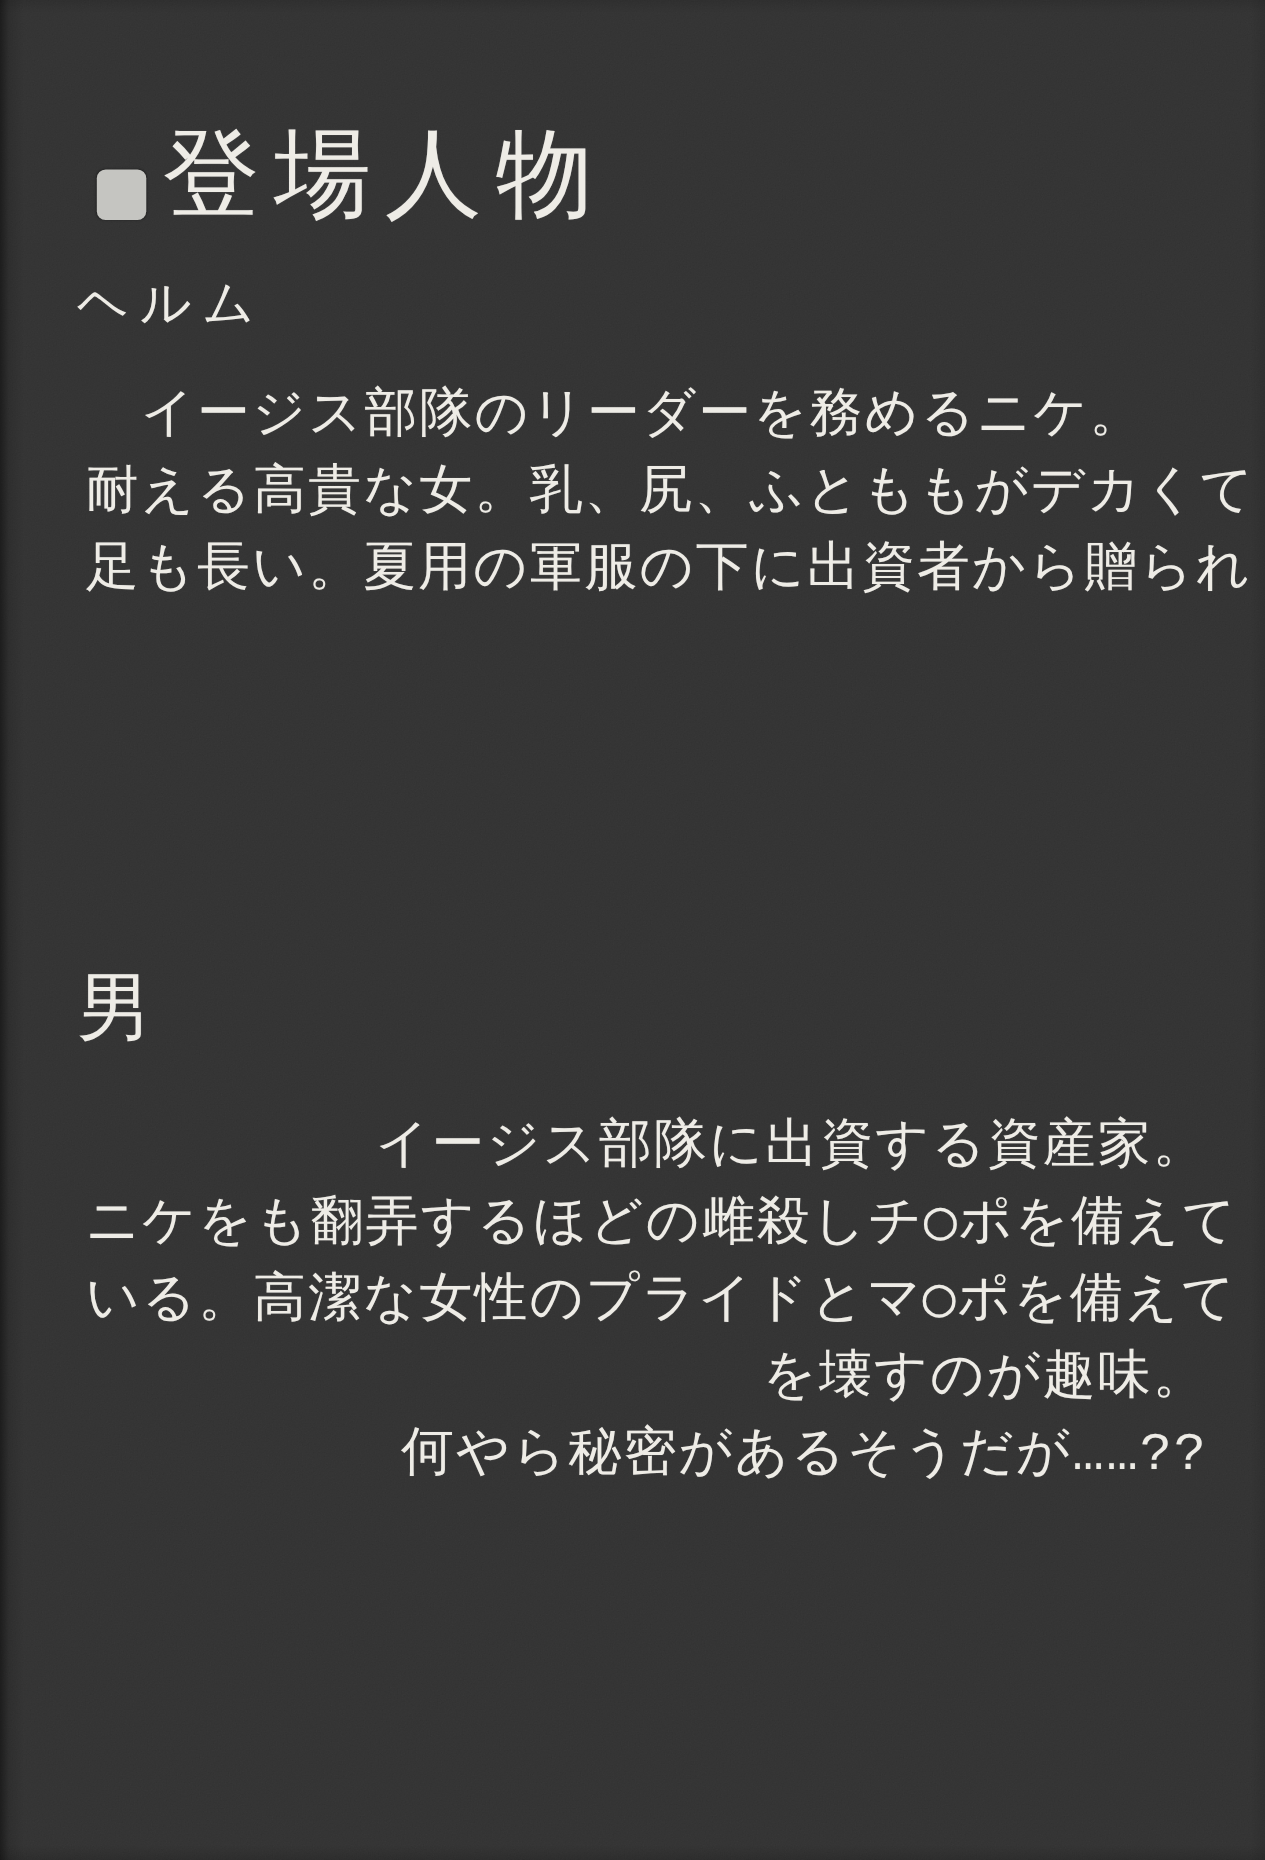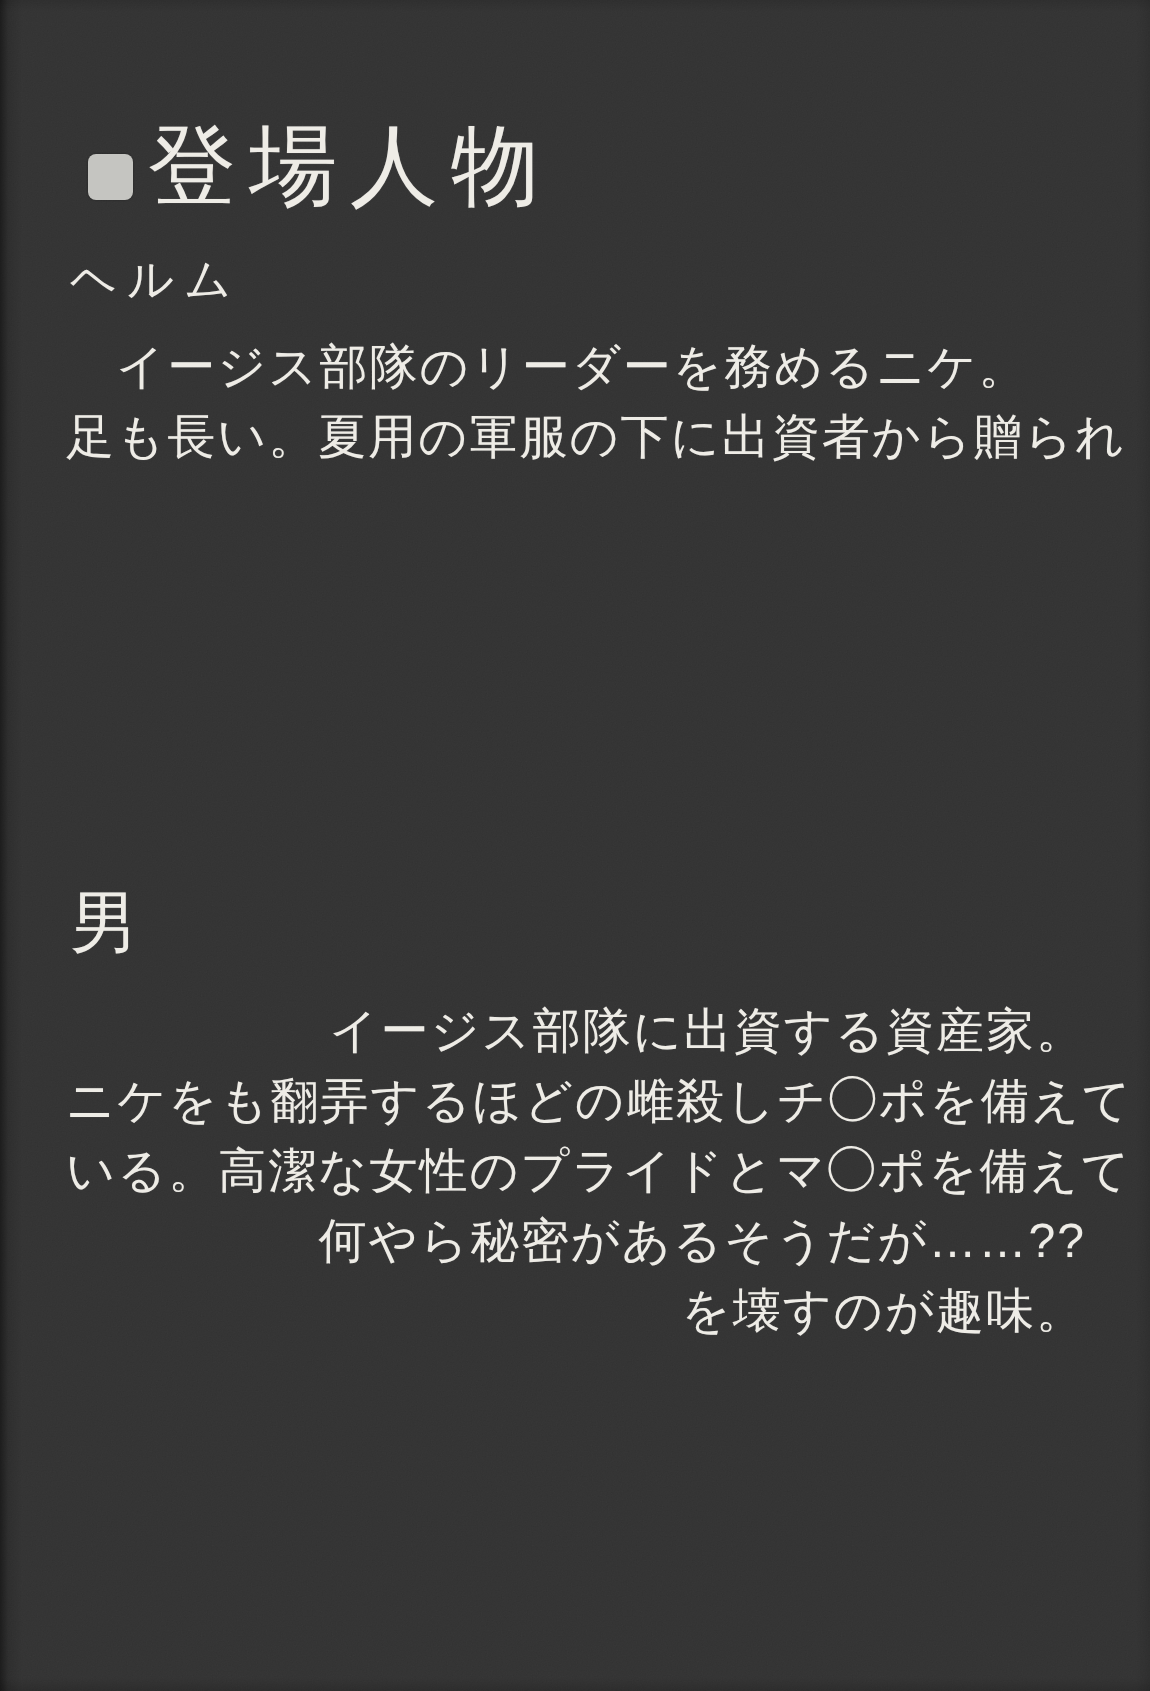--- a/index.html
+++ b/index.html
@@ -6,21 +6,21 @@
     margin: 0;
     padding: 0;
     background: #222;
   }
   .page {
     position: relative;
     width: 1150px;
     height: 1691px;
     background: #3b3b3b;
     overflow: hidden;
-    font-family: Liberation Sans, sans-serif;
+    font-family: Liberation Mono, monospace;
     color: #eeece6;
   }
   
   .edge-shade {
     position: absolute;
     inset: 0;
     pointer-events: none;
     background:
       linear-gradient(to right, rgba(0,0,0,0.45) 0px, rgba(0,0,0,0.12) 8px, rgba(0,0,0,0) 22px),
       linear-gradient(to left, rgba(0,0,0,0.10) 0px, rgba(0,0,0,0) 14px),
@@ -72,21 +72,21 @@
     white-space: nowrap;
     z-index: 4;
     text-shadow: 0 0 1px rgba(255,255,255,0.3);
   }
   .heading-helm { top: 256px; font-size: 46px; }
   .heading-man  { top: 888px; font-size: 68px; }
   .char-body {
     position: absolute;
     left: 66px;
     width: 1020px;
-    margin: 0;
+    margin: 12px;
     font-size: 48px;
     line-height: 70px;
     letter-spacing: 2px;
     z-index: 4;
     text-shadow: 0 0 1px rgba(255,255,255,0.3);
   }
   .body-helm { top: 332px; }
   .body-man  { top: 996px; text-align: right; }
   .line { display: block; white-space: pre; }
 </style>
@@ -110,28 +110,29 @@
 
   <header class="title-row">
     <span class="bullet"></span>
     <h1 class="page-title">登場人物</h1>
   </header>
 
   <section>
     <h2 class="char-heading heading-helm">ヘルム</h2>
     <p class="char-body body-helm">
       <span class="line">　イージス部隊のリーダーを務めるニケ。</span>
+      <span class="line">耐える高貴な女。乳、尻、ふとももがデカくて</span>
       <span class="line">足も長い。夏用の軍服の下に出資者から贈られ</span>
     </p>
   </section>
 
   <section>
     <h2 class="char-heading heading-man">男</h2>
     <p class="char-body body-man">
       <span class="line">　イージス部隊に出資する資産家。</span>
       <span class="line">ニケをも翻弄するほどの雌殺しチ◯ポを備えて</span>
       <span class="line">いる。高潔な女性のプライドとマ◯ポを備えて</span>
+      <span class="line">を壊すのが趣味。</span>
       <span class="line">何やら秘密があるそうだが……??</span>
-      <span class="line">を壊すのが趣味。</span>
     </p>
   </section>
 
 </div>
 
 </body></html>

